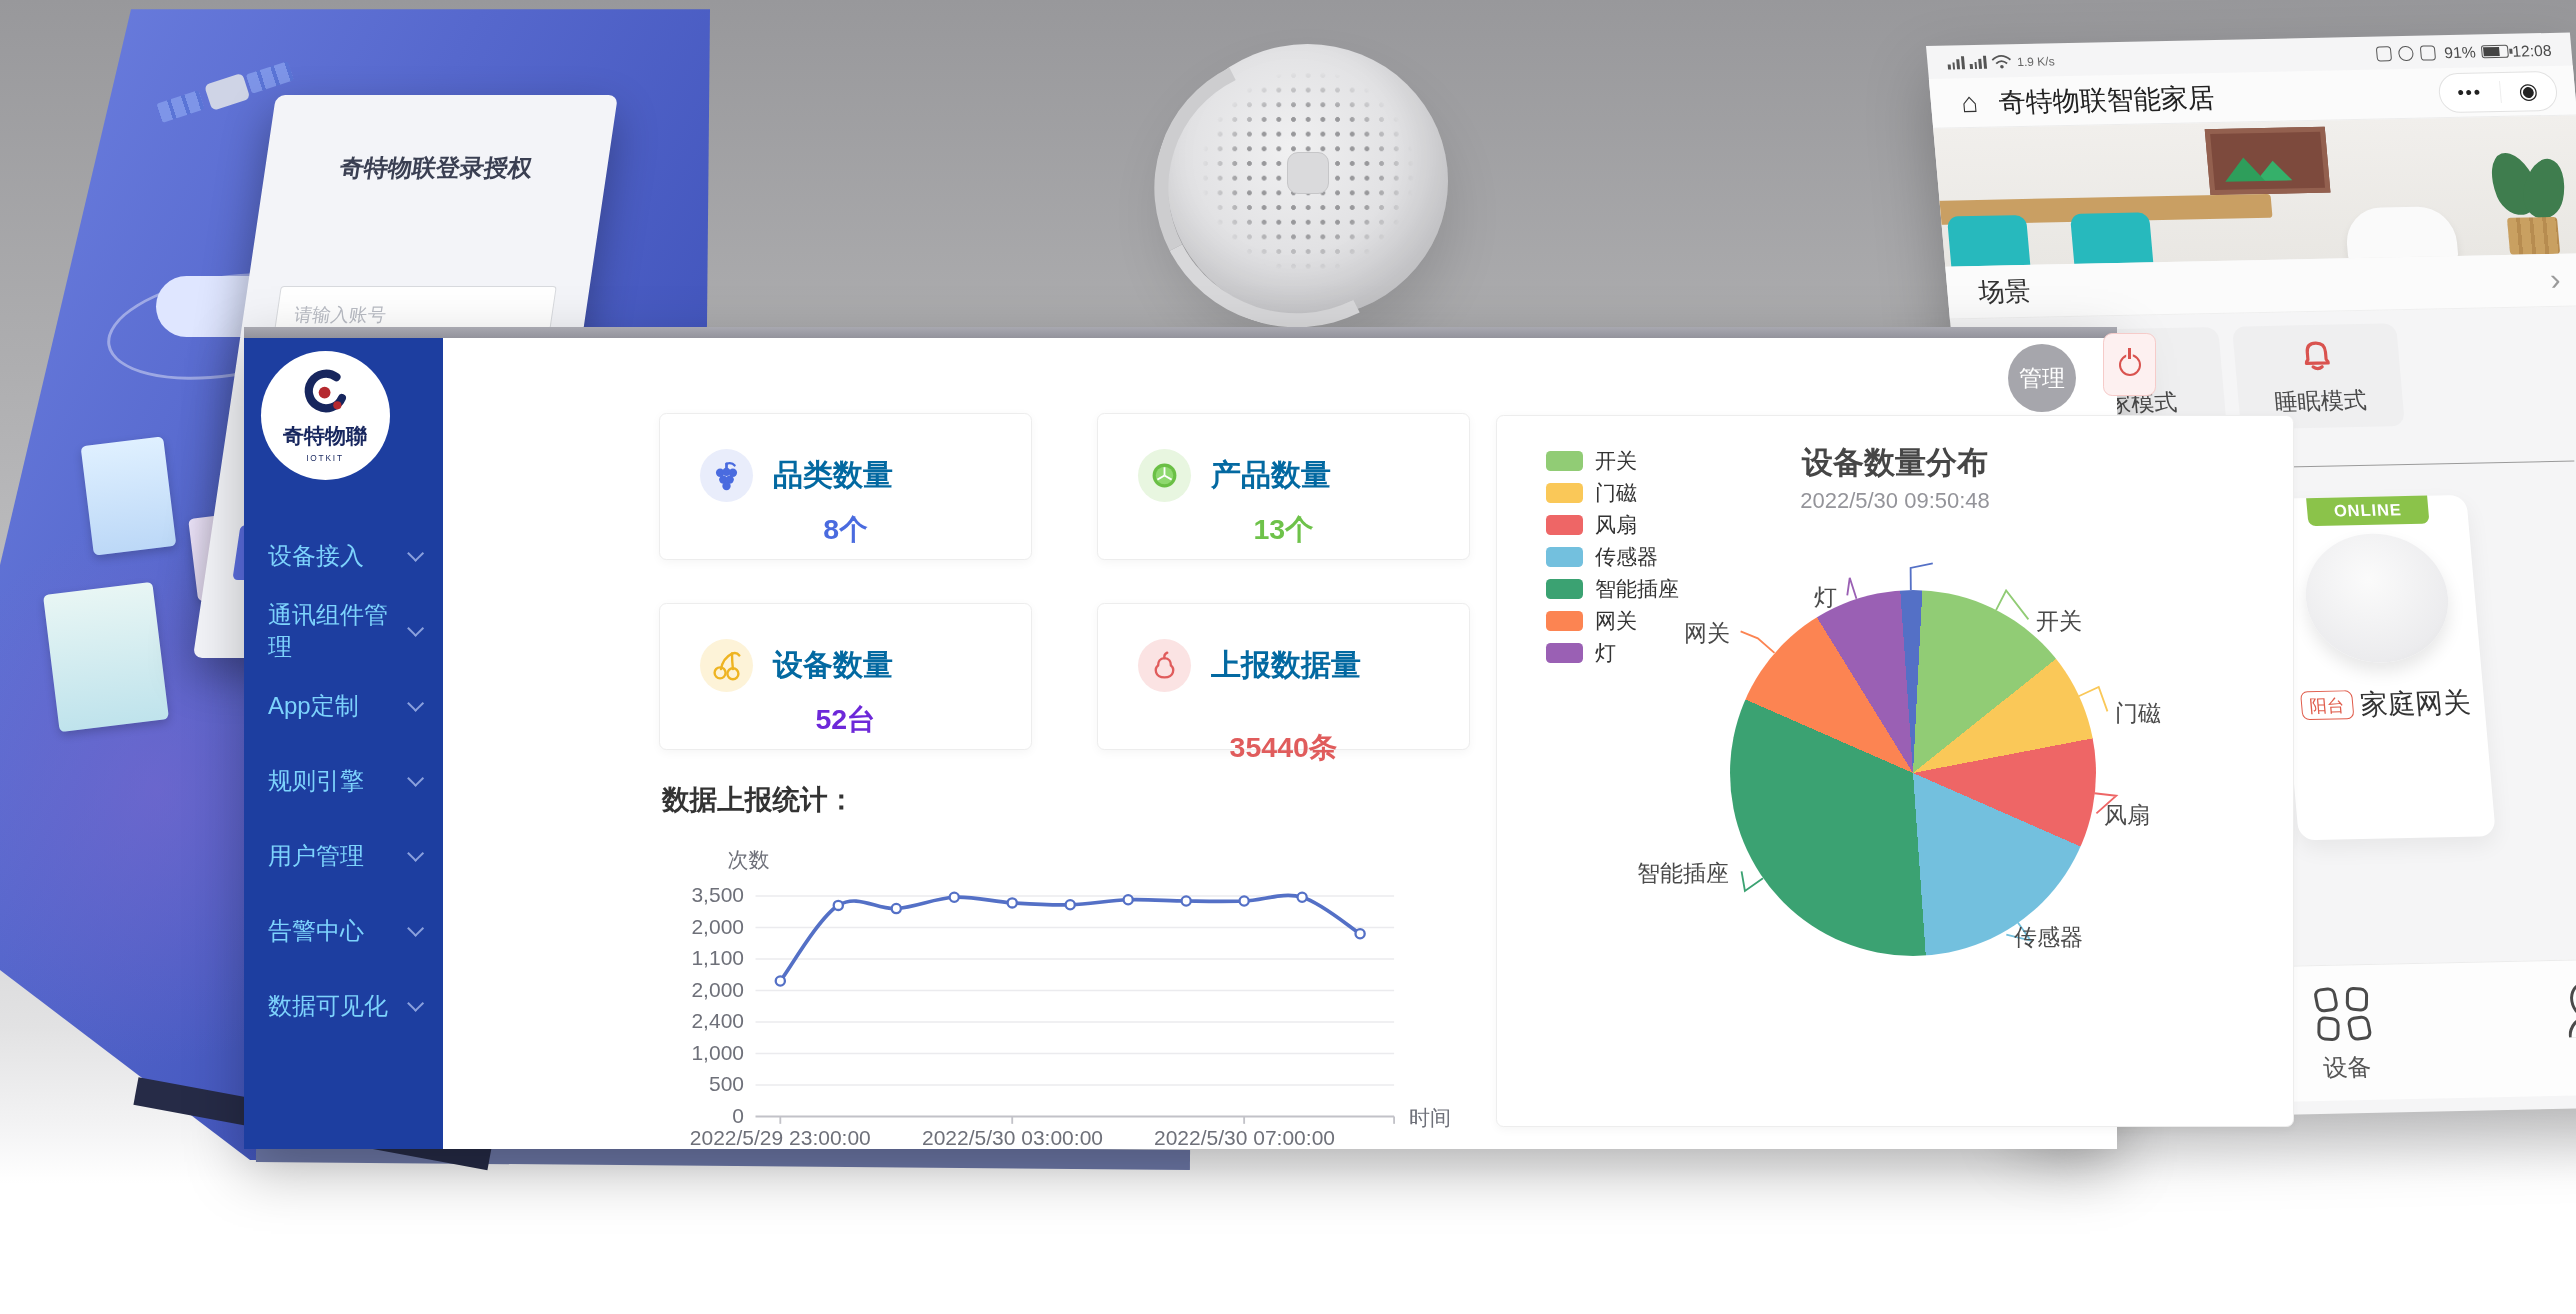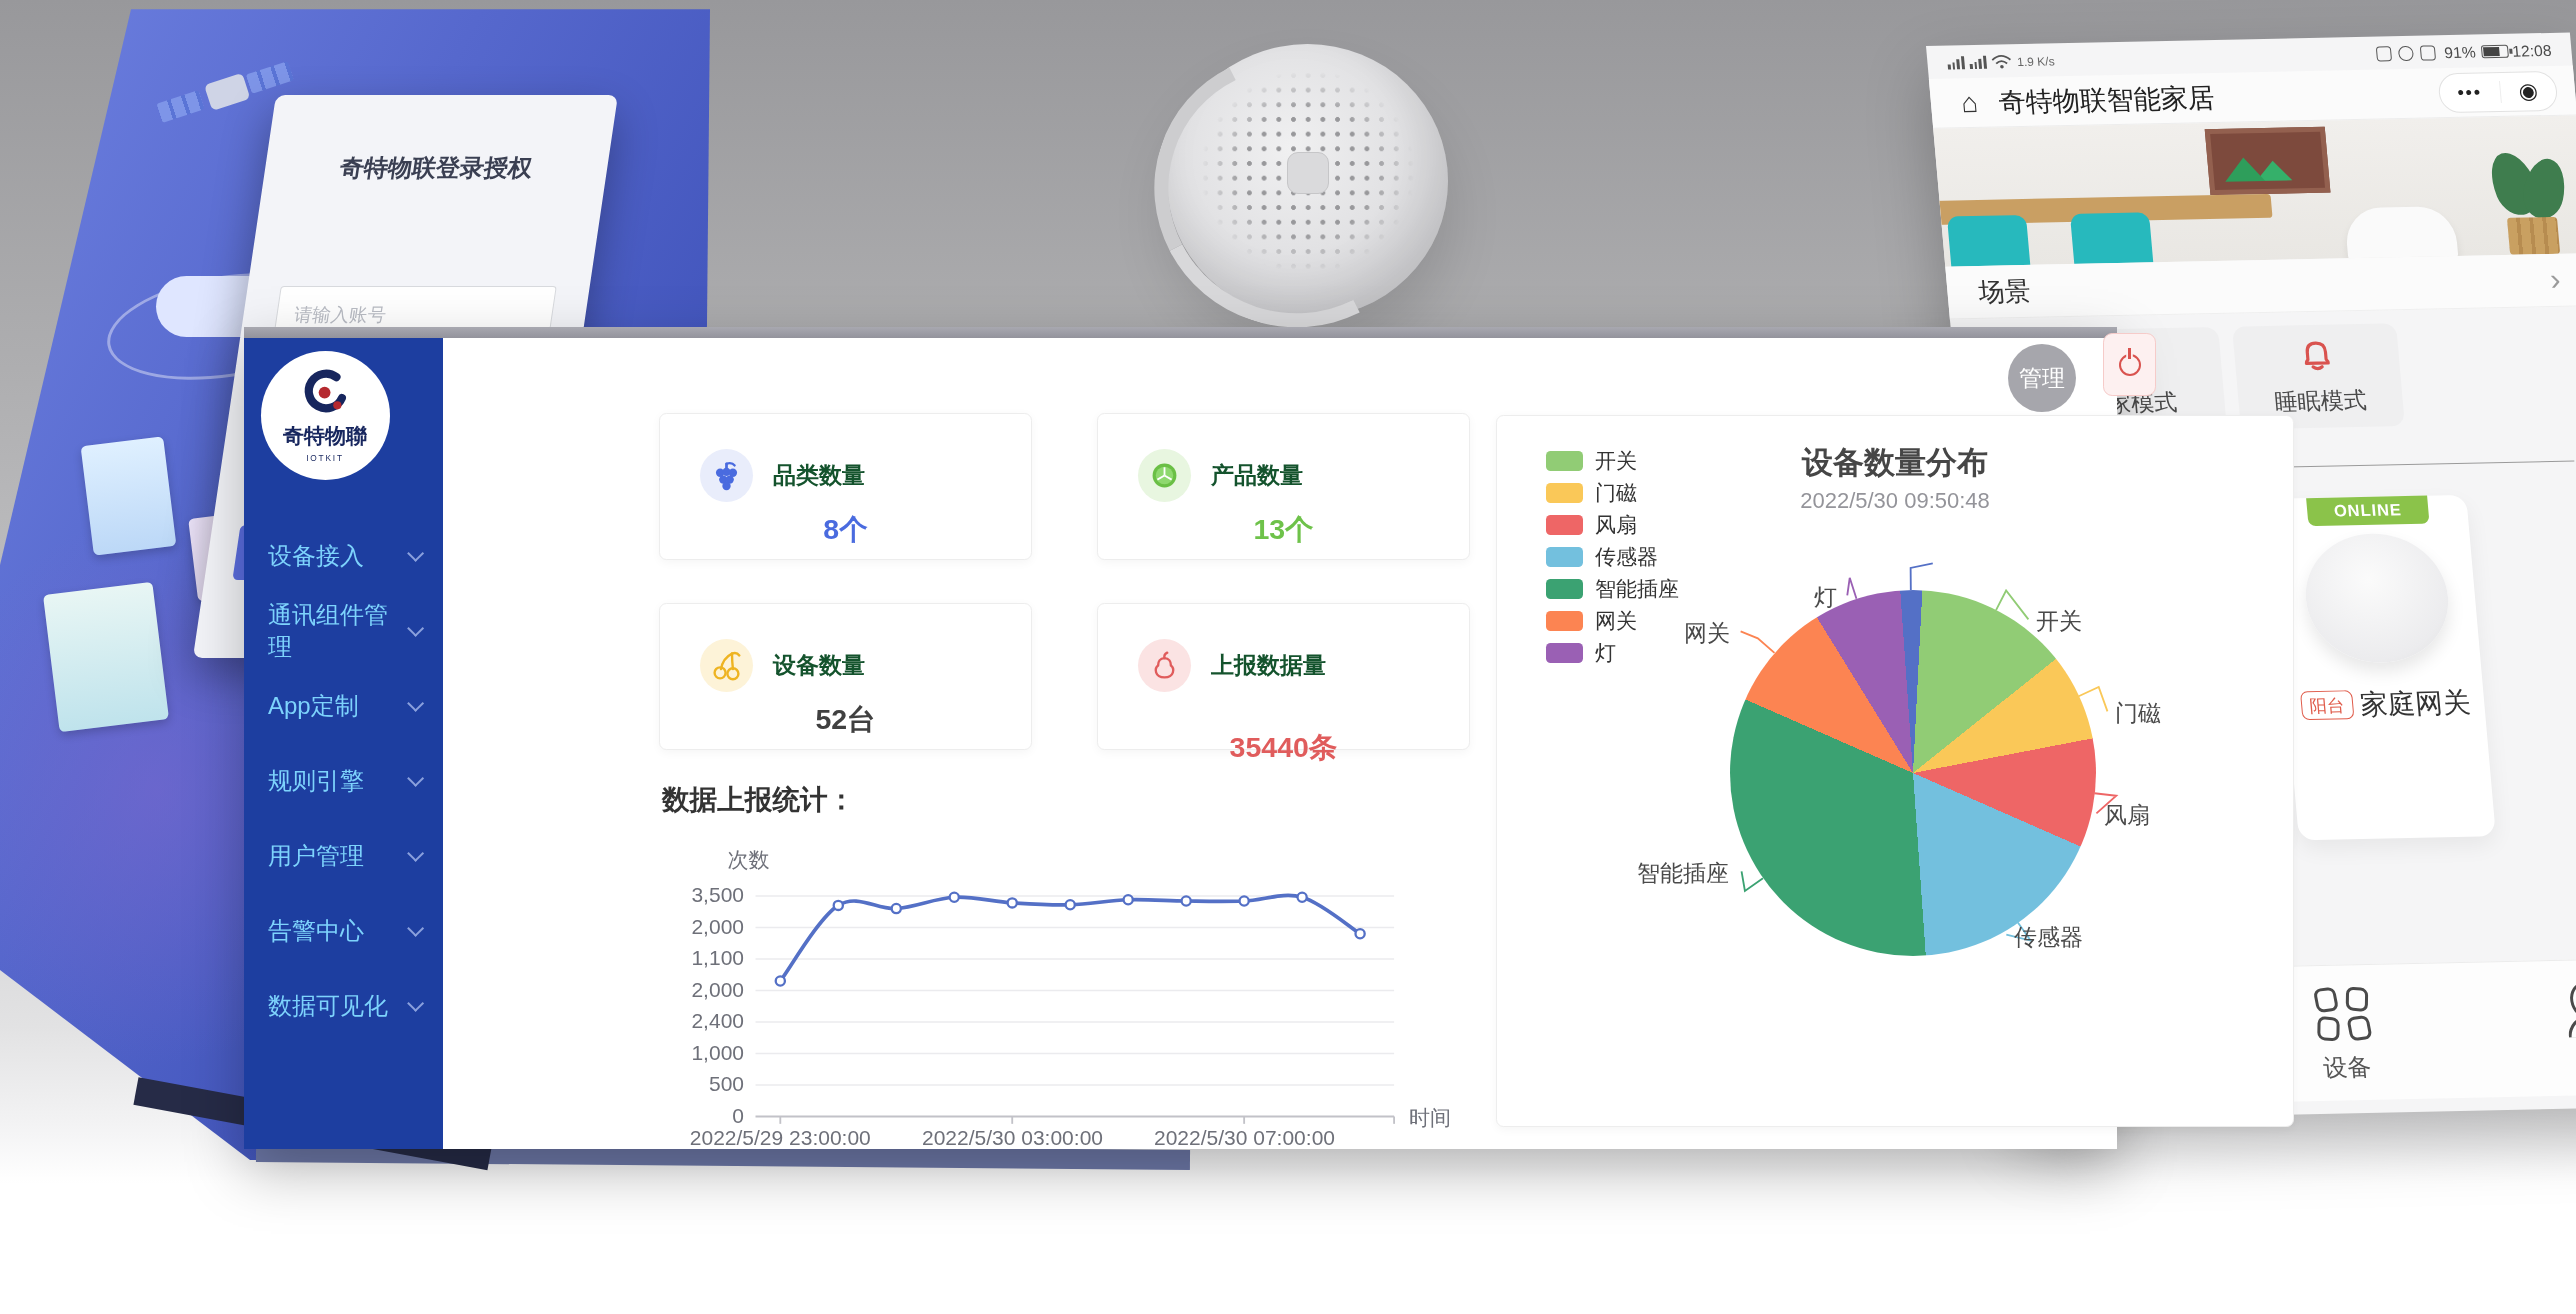--- a/index.html
+++ b/index.html
@@ -132,21 +132,21 @@
   .menu { position:absolute; left:0; right:0; top:180px; }
   .menu-item { height:75px; display:flex; align-items:center; padding:0 24px; cursor:pointer; }
   .mi-label { flex:1; font-size:24px; color:#7dd3fc; }
   .mi-chev { width:12px; height:12px; border-right:2.8px solid #8aa0dd; border-bottom:2.8px solid #8aa0dd; transform:rotate(45deg) translateY(-3.7px); }
   .dash-main { position:absolute; left:199px; top:11px; right:0; bottom:0; background:#fff; }
 
   .stat-card { position:absolute; width:373px; height:147px; background:#fff; border:0.9px solid #ededed; border-radius:7.4px;
     box-shadow:0 2.8px 9.2px #0000000a; }
   .sc-head { position:absolute; left:40px; top:35px; display:flex; align-items:center; gap:20px; }
   .sc-iconwrap { width:53px; height:53px; border-radius:50%; display:flex; align-items:center; justify-content:center; }
-  .sc-title { font-size:23px; font-weight:bold; color:#14532d; }
+  .sc-title { font-size:30px; font-weight:bold; color:#0369a1; }
   .sc-value { position:absolute; left:0; right:0; top:97px; text-align:center; font-size:28.5px; font-weight:bold; }
   .sc1 { left:216px; top:75px; } .sc2 { left:654px; top:75px; }
   .sc3 { left:216px; top:265px; } .sc4 { left:654px; top:265px; }
   .iw1 { background:#e9edfb; } .iw2 { background:#e8f6e0; } .iw3 { background:#fdf3d8; } .iw4 { background:#fbe3e3; }
 
   .report-label { position:absolute; left:219px; top:443px; font-size:27.6px; font-weight:bold; color:#333; }
 
   .linechart { position:absolute; left:216px; top:501px; width:827px; height:317px; }
   .linechart svg { position:absolute; left:0; top:0; }
   .lc-yname { position:absolute; left:18.4px; top:7.4px; width:92px; text-align:right; font-size:21px; color:#6e7079; }
@@ -405,21 +405,21 @@
             <svg width="33" height="33" viewBox="0 0 36 36" fill="none" stroke="#eeb422" stroke-width="2.6">
                 <path d="M12 22 Q14 10 24 5" stroke-linecap="round"></path>
                 <path d="M25 22 Q24 12 24 5" stroke-linecap="round"></path>
                 <path d="M24 5 q5 -2 8 2" stroke-linecap="round"></path>
                 <circle cx="11" cy="26" r="6"></circle>
                 <circle cx="25" cy="27" r="6"></circle>
               </svg>
           </span>
           <span class="sc-title">设备数量</span>
         </div>
-        <div class="sc-value" style="color: #404040;">52台</div>
+        <div class="sc-value" style="color: #6d28d9;">52台</div>
       </div>
       <div class="stat-card sc4">
         <div class="sc-head">
           <span class="sc-iconwrap iw4">
             <svg width="33" height="33" viewBox="0 0 36 36" fill="none" stroke="#e05c5c" stroke-width="2.6">
                 <path d="M18 10 q-1 -4 3 -6" stroke-linecap="round"></path>
                 <path d="M18 10 C 23 10 25 14 25 18 C 29 21 29 31 18 31 C 7 31 7 21 11 18 C 11 14 13 10 18 10 Z"></path>
               </svg>
           </span>
           <span class="sc-title">上报数据量</span>

